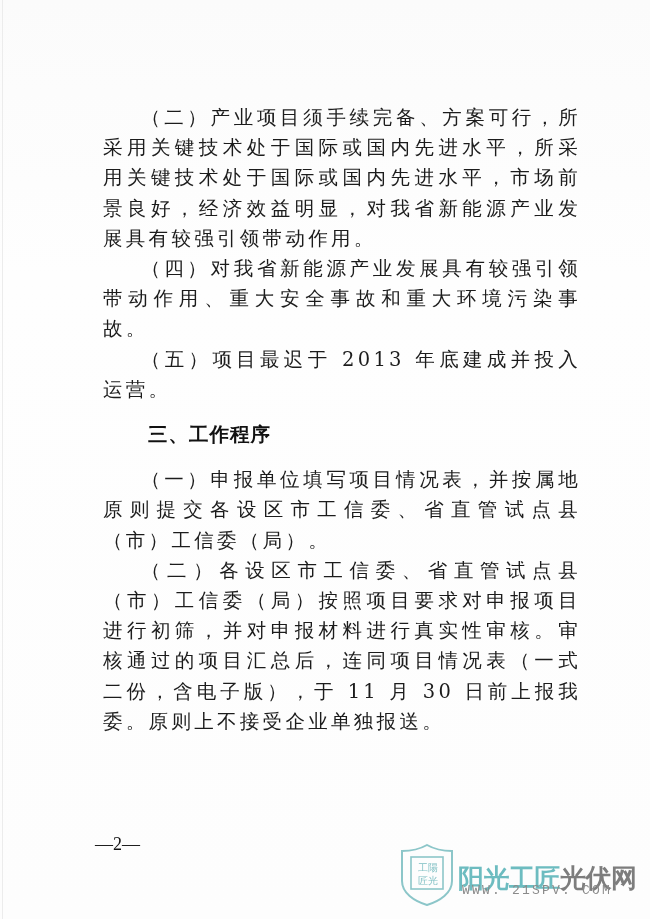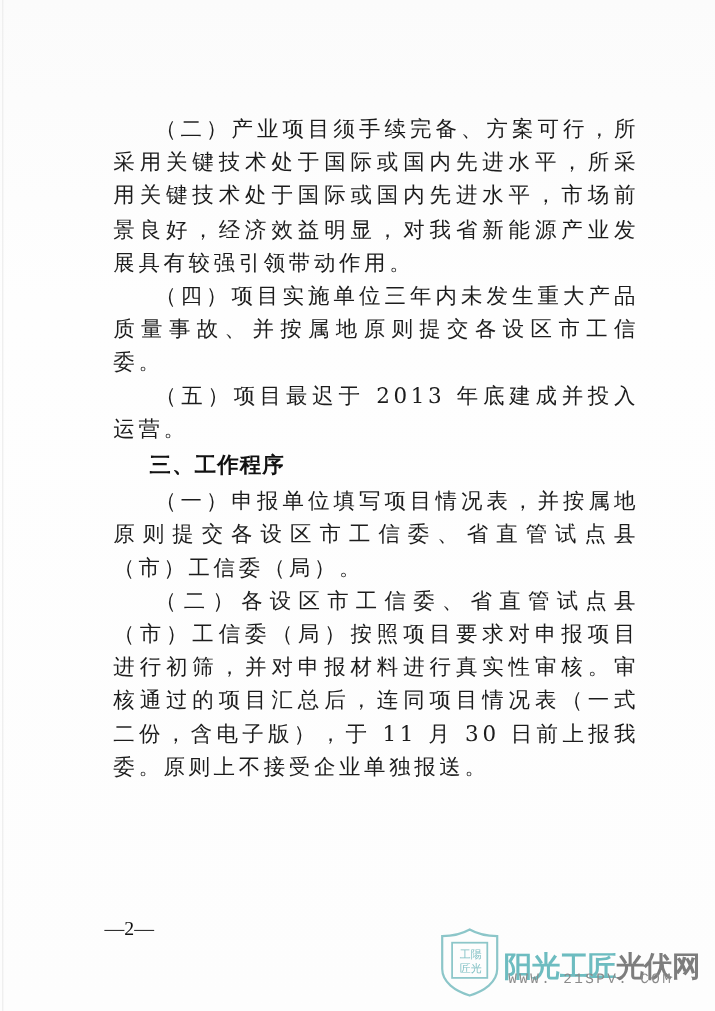--- a/index.html
+++ b/index.html
@@ -37,21 +37,21 @@
     letter-spacing: 3.3px;
   }
   .para {
     margin: 0;
     text-indent: 38px;
     text-align: justify;
     text-align-last: left;
     word-break: break-all;
   }
   .heading {
-    margin: 3px;
+    margin: 15px;
     padding-left: 30px;
     font-family: "DejaVu Sans", "Liberation Sans", sans-serif;
     font-weight: bold;
     font-size: 19.5px;
     letter-spacing: 1px;
     color: #111;
   }
   .page-number {
     position: absolute;
     left: 95px;
@@ -99,21 +99,21 @@
   }
 </style>
 </head>
 <body>
 
 <div class="page">
   <div class="left-edge"></div>
 
   <div class="body-text">
     <p class="para">（二）产业项目须手续完备、方案可行，所采用关键技术处于国际或国内先进水平，所采用关键技术处于国际或国内先进水平，市场前景良好，经济效益明显，对我省新能源产业发展具有较强引领带动作用。</p>
-    <p class="para">（四）项目实施单位三年内未发生重大产品质量事故、并按属地原则提交各设区市工信委。</p>
+    <p class="para">（四）对我省新能源产业发展具有较强引领带动作用、重大安全事故和重大环境污染事故。</p>
     <p class="para">（五）项目最迟于 2013 年底建成并投入运营。</p>
     <p class="heading">三、工作程序</p>
     <p class="para">（一）申报单位填写项目情况表，并按属地原则提交各设区市工信委、省直管试点县（市）工信委（局）。</p>
     <p class="para">（二）各设区市工信委、省直管试点县（市）工信委（局）按照项目要求对申报项目进行初筛，并对申报材料进行真实性审核。审核通过的项目汇总后，连同项目情况表（一式二份，含电子版），于 11 月 30 日前上报我委。原则上不接受企业单独报送。</p>
 
   </div>
 
   <div class="page-number">—2—</div>
 
   <div class="watermark">

